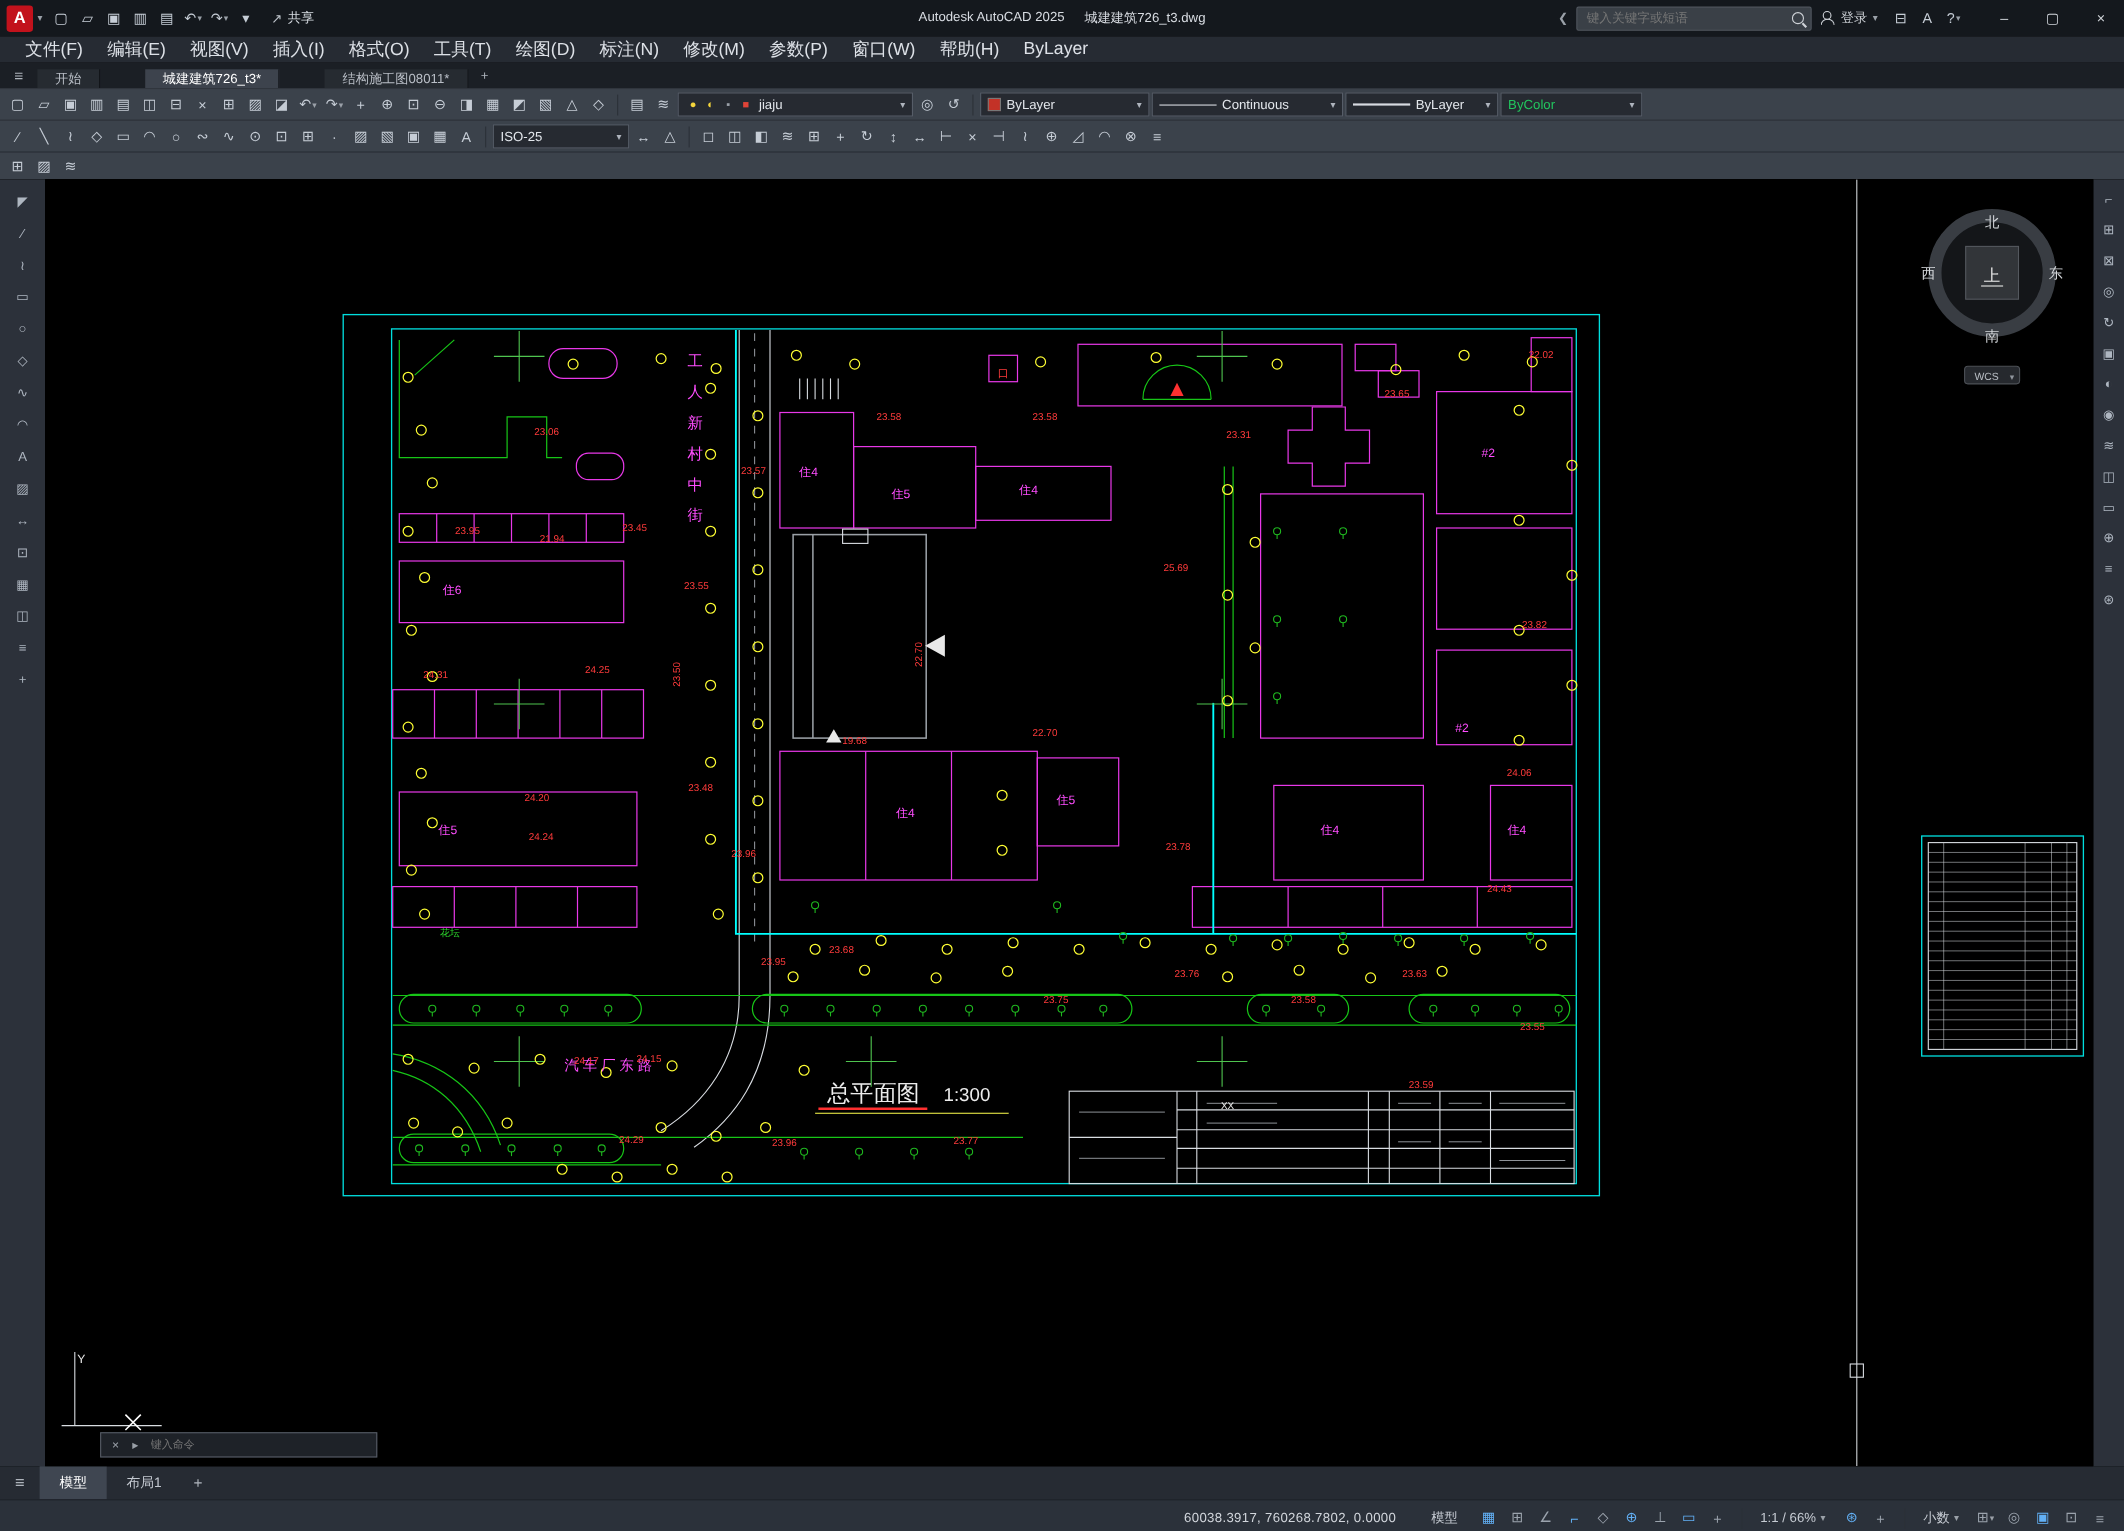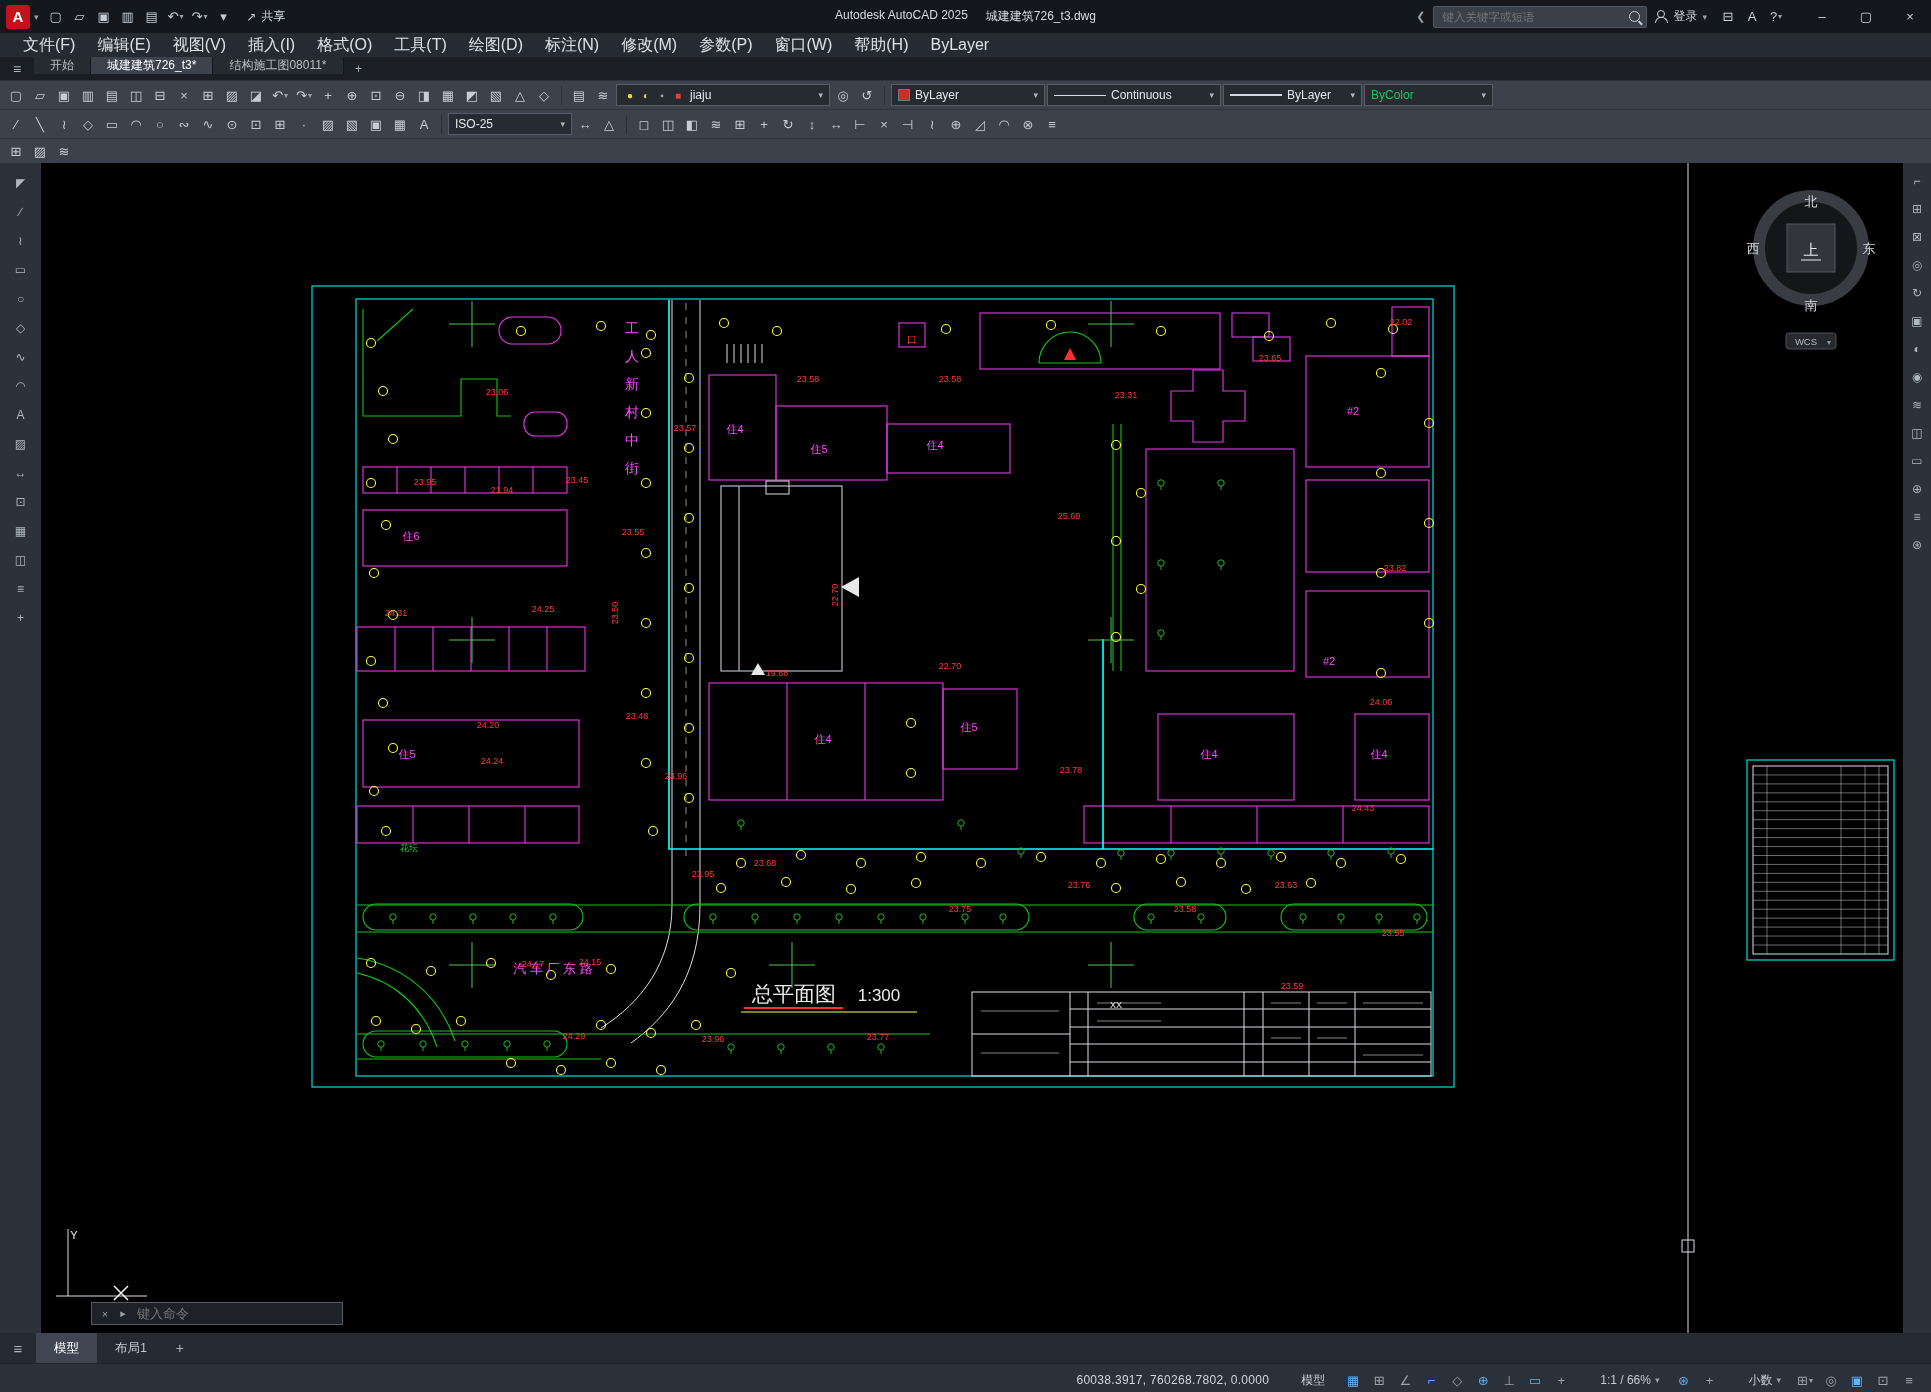--- a/index.html
+++ b/index.html
@@ -76,21 +76,21 @@
   .dash{stroke:#8a8f95;fill:none;stroke-width:1;stroke-dasharray:7 7;}
   .ftx{stroke:#b9bec4;stroke-width:0.7;}
   .xh{stroke:#ffffff;stroke-width:1.4;}
 
   
   .cmd{position:absolute;left:50px;bottom:8px;width:252px;font-size:11.5px;color:#c8ccd2;}
   .cmd-line{padding:1px 7px;background:rgba(88,94,104,0.55);margin-top:2px;white-space:nowrap;overflow:hidden;}
   .cmd-line.dim{background:transparent;color:#8f959d;}
   .cmd-input{display:flex;align-items:center;height:21px;background:rgba(33,37,43,0.92);border:1px solid #555b64;margin-top:2px;padding:0 5px;gap:4px;}
   .cmd-input .ic{min-width:16px;height:16px;font-size:11px;color:#9aa0a8;}
-  .cmd-input input{flex:1;background:transparent;border:none;outline:none;color:#d6dae0;font-size:13px;font-family:inherit;min-width:0;}
+  .cmd-input input{flex:1;background:transparent;border:none;outline:none;color:#d6dae0;font-size:10px;font-family:inherit;min-width:0;}
 
   
   .layout-tabs{height:30px;background:#262b33;display:flex;align-items:stretch;color:#c3c8d0;font-size:12.5px;flex:0 0 auto;}
   .lt-menu{width:36px;display:grid;place-items:center;color:#aeb4bc;font-size:15px;}
   .ltab{display:flex;align-items:center;padding:0 18px;}
   .ltab.active{background:#3f4651;color:#fff;}
   .lt-add{width:30px;display:grid;place-items:center;color:#aeb4bc;font-size:14px;}
 
   
   .statusbar{height:32px;background:#2b313a;border-top:1px solid #20242b;display:flex;align-items:center;justify-content:flex-end;gap:6px;padding:0 10px;font-size:12px;color:#c6cbd3;flex:0 0 auto;}
@@ -163,21 +163,21 @@
       <span class="menu-item">标注(N)</span>
       <span class="menu-item">修改(M)</span>
       <span class="menu-item">参数(P)</span>
       <span class="menu-item">窗口(W)</span>
       <span class="menu-item">帮助(H)</span>
       <span class="menu-item">ByLayer</span>
     </div>
 
   <div class="filetabs">
     <span class="ft-menu">≡</span>
-    <span id="filetabs" style="display:flex;align-items:flex-start;">
+    <span id="filetabs" style="display:flex;align-items:flex-end;gap:41px;">
         <span class="ftab">开始</span>
         <span class="ftab active">城建建筑726_t3*</span>
         <span class="ftab">结构施工图08011*</span>
       </span>
     <span class="ftab-add">+</span>
   </div>
 
   <div class="toolbar r1">
     <span class="icons">
         <span class="ic">▢</span>

